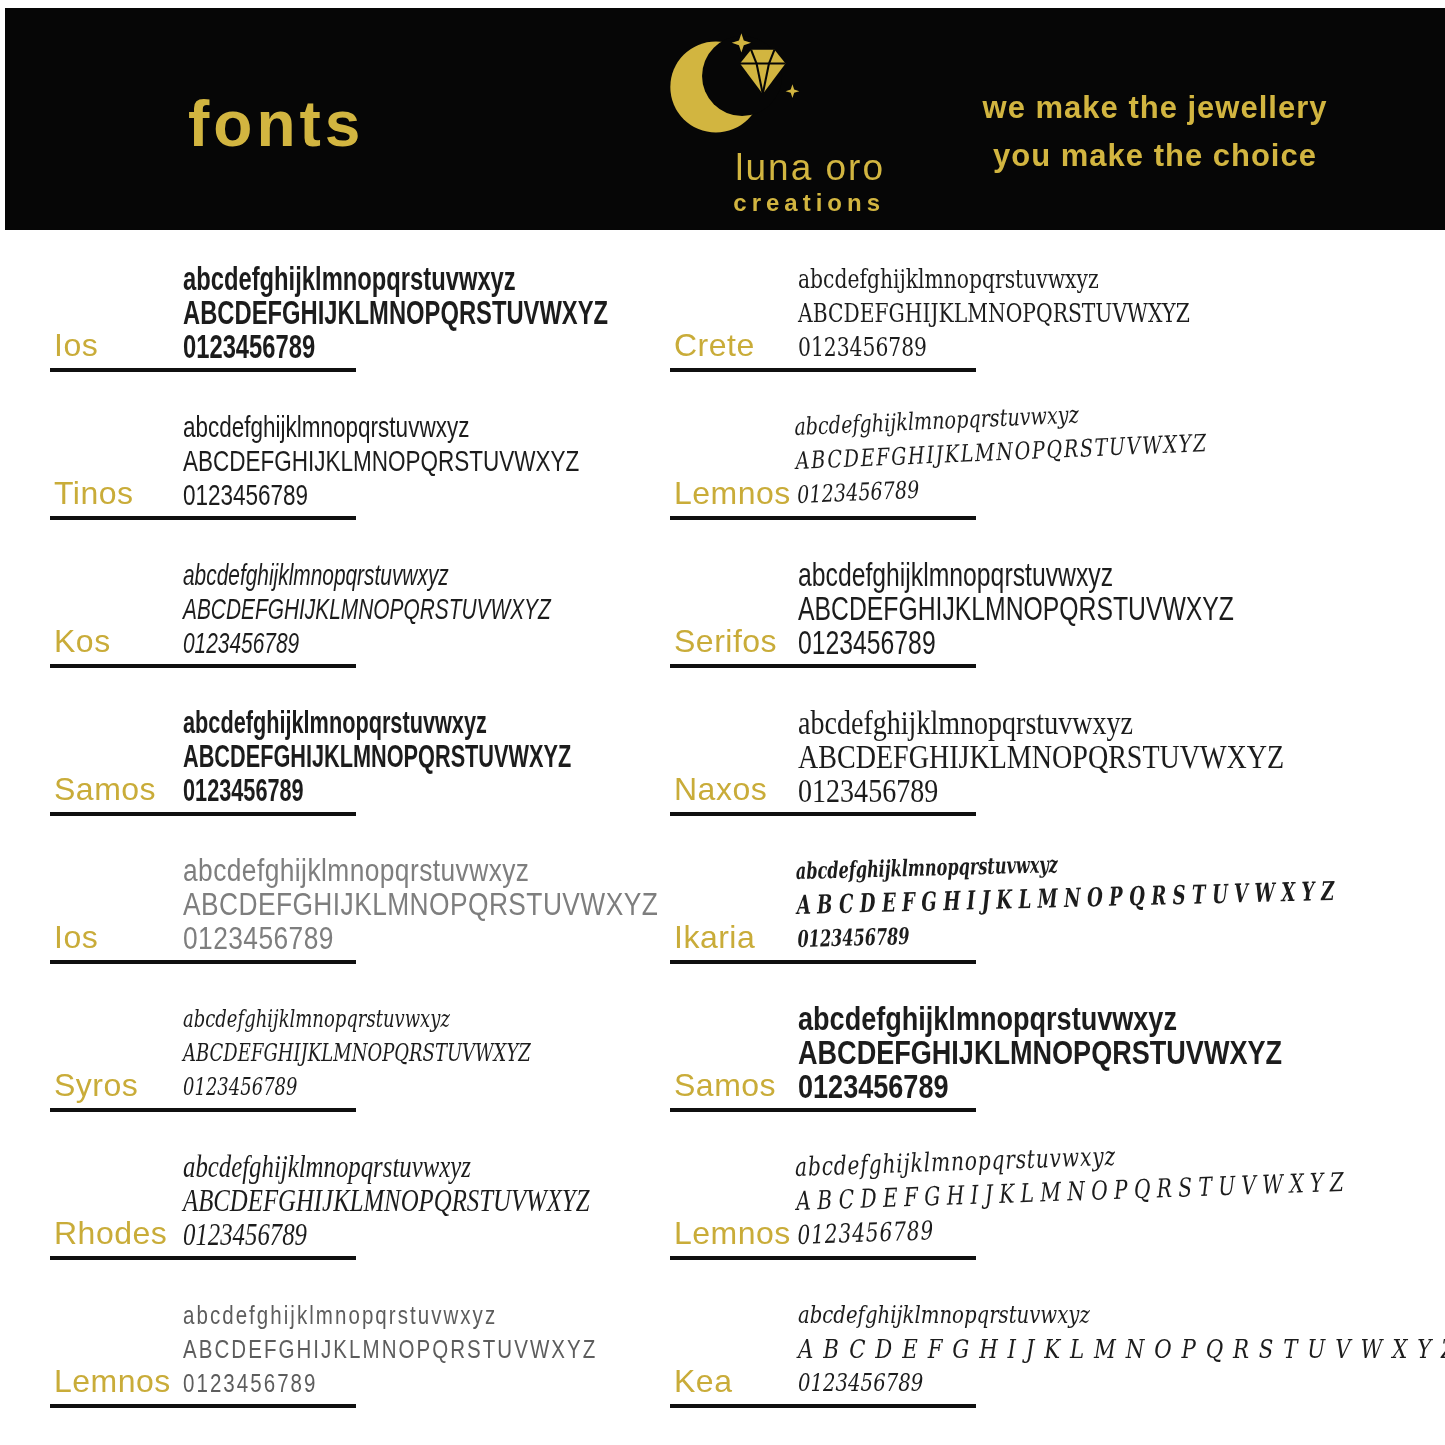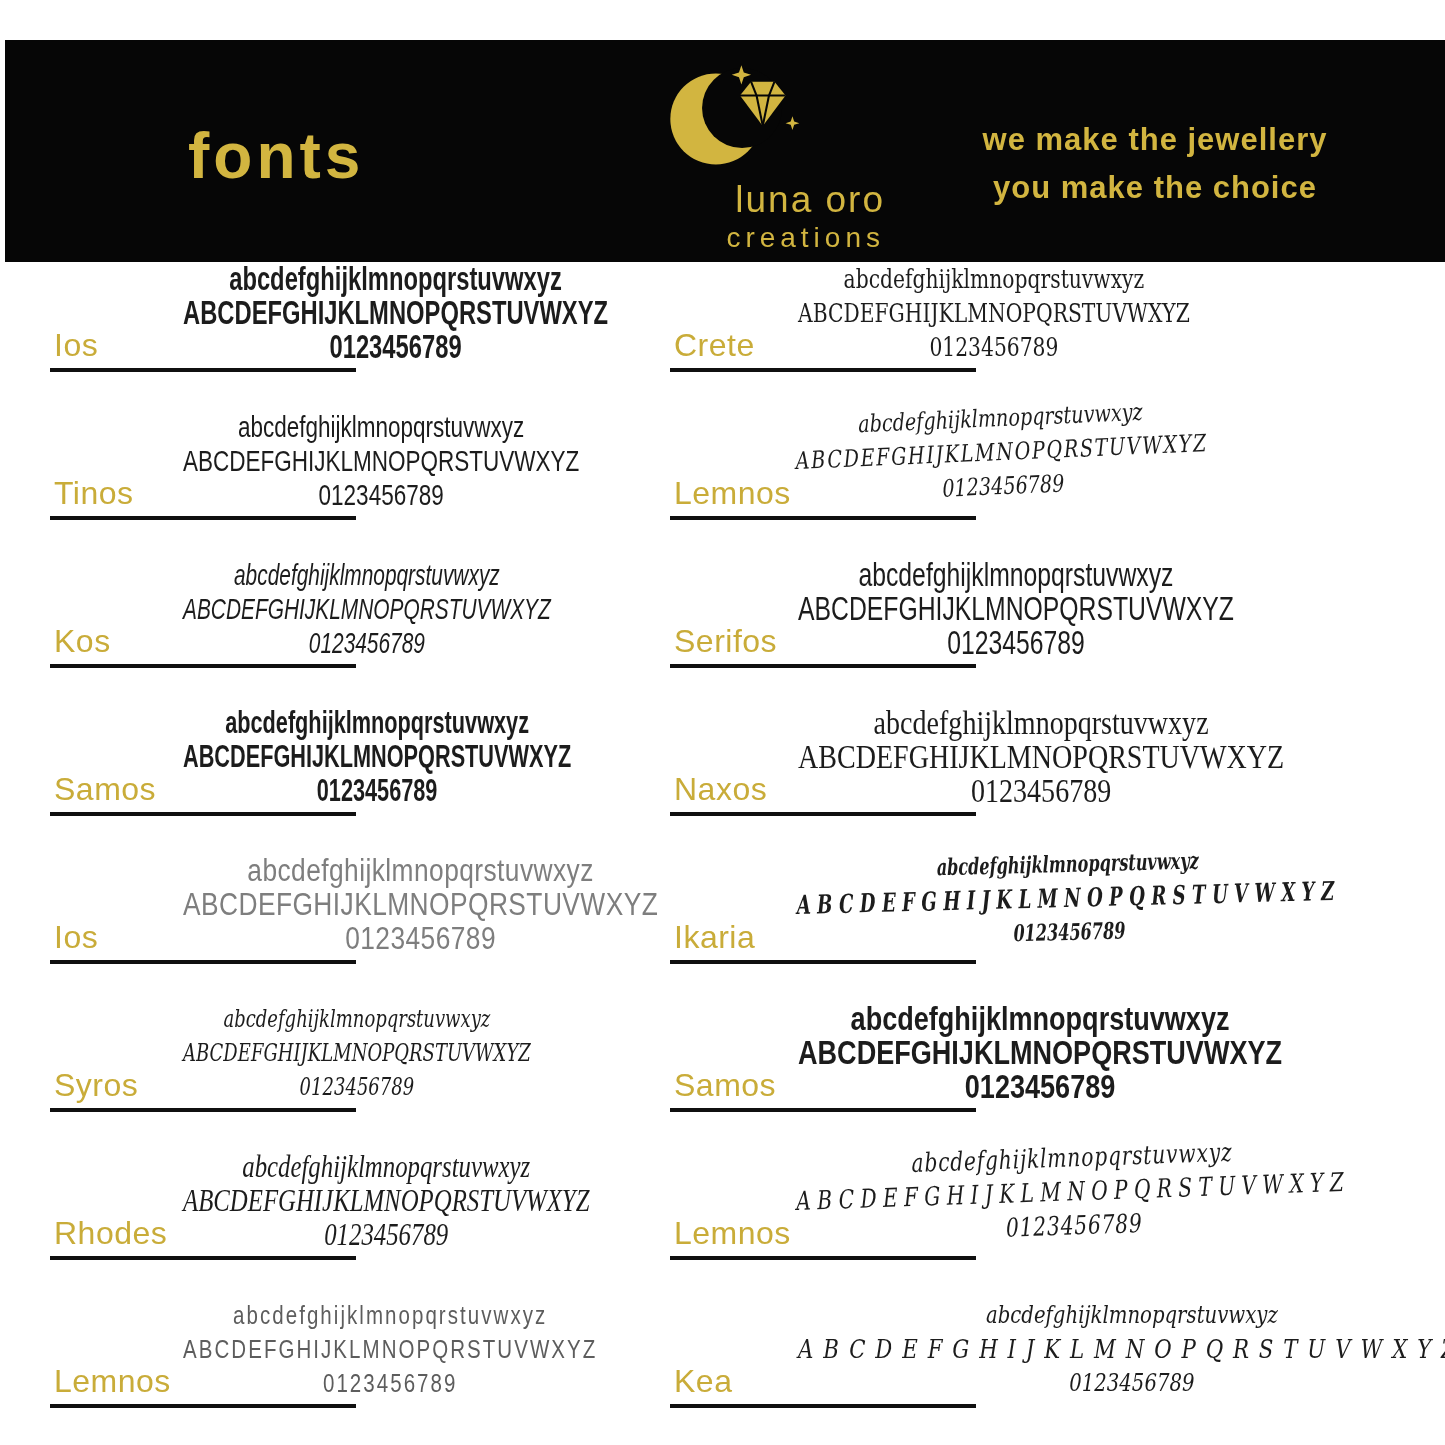--- a/index.html
+++ b/index.html
@@ -7,35 +7,35 @@
     --gold-bright:#d2b540;
     --ink:#1c1c1c;
     --header-bg:#060606;
   }
   *{margin:0;padding:0;box-sizing:border-box;}
   html,body{width:1445px;height:1445px;background:#ffffff;overflow:hidden;
     font-family:"Liberation Sans",sans-serif;}
   .page{position:relative;width:1445px;height:1445px;background:#fff;}
 
   
-  .header{position:absolute;left:5px;top:8px;width:1440px;height:222px;background:var(--header-bg);margin-top:32px;}
+  .header{position:absolute;left:5px;top:8px;width:1440px;height:222px;background:var(--header-bg);}
   .title{position:absolute;left:183px;top:84px;font-size:64px;font-weight:700;
     letter-spacing:4px;color:var(--gold-bright);line-height:1;}
   .logo{position:absolute;left:590px;top:10px;width:290px;text-align:right;color:var(--gold-bright);}
   .logo svg{display:block;margin:0 auto;}
   .brand{font-size:37px;font-weight:400;letter-spacing:2px;margin-top:-8px;line-height:1.1;}
-  .brand-sub{font-size:28px;font-weight:400;letter-spacing:5px;line-height:1.2;}
+  .brand-sub{font-size:24px;font-weight:700;letter-spacing:5px;line-height:1.2;}
   .tagline{position:absolute;left:950px;top:76px;width:400px;text-align:center;
     color:var(--gold-bright);font-size:31px;font-weight:600;line-height:1.55;letter-spacing:1px;}
 
   
   .col{position:absolute;top:258px;}
   #col-left{left:50px;width:615px;}
   #col-right{left:670px;width:775px;}
-  .entry{position:relative;height:148px;text-align:center;}
+  .entry{position:relative;height:148px;}
   .label{position:absolute;left:4px;top:70px;font-size:32px;font-weight:400;
     letter-spacing:.5px;color:var(--gold);line-height:1.1;white-space:nowrap;}
   .samples{position:absolute;left:133px;top:4px;}
   #col-right .samples{left:128px;}
   .ln{line-height:34px;white-space:nowrap;color:var(--ink);
     transform:scaleX(var(--sx,1));transform-origin:0 50%;}
   .rule{position:absolute;left:0;top:110px;width:306px;height:4px;background:#101010;}
 
   
   .fs-ios-condensed .ln{font-family:"Liberation Sans",sans-serif;font-weight:700;font-size:33px;--sx:.72;}

